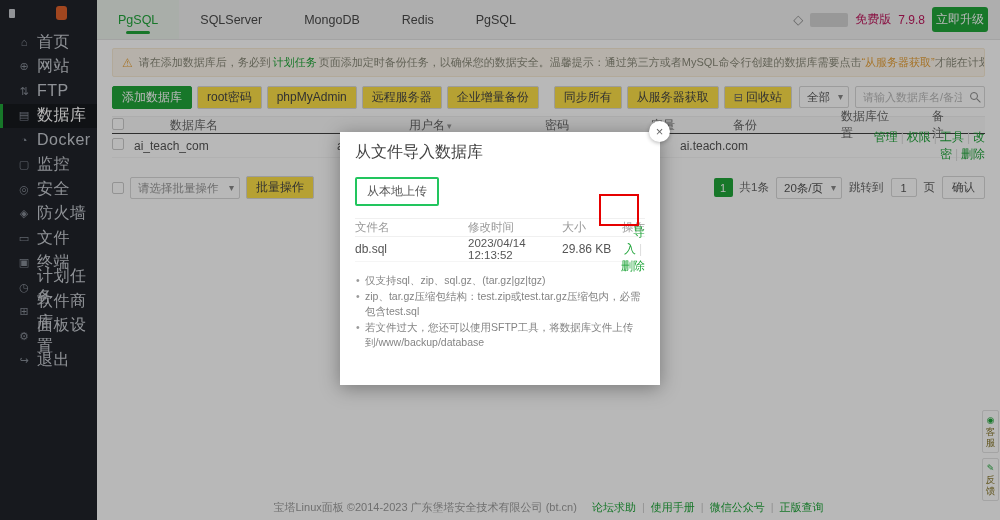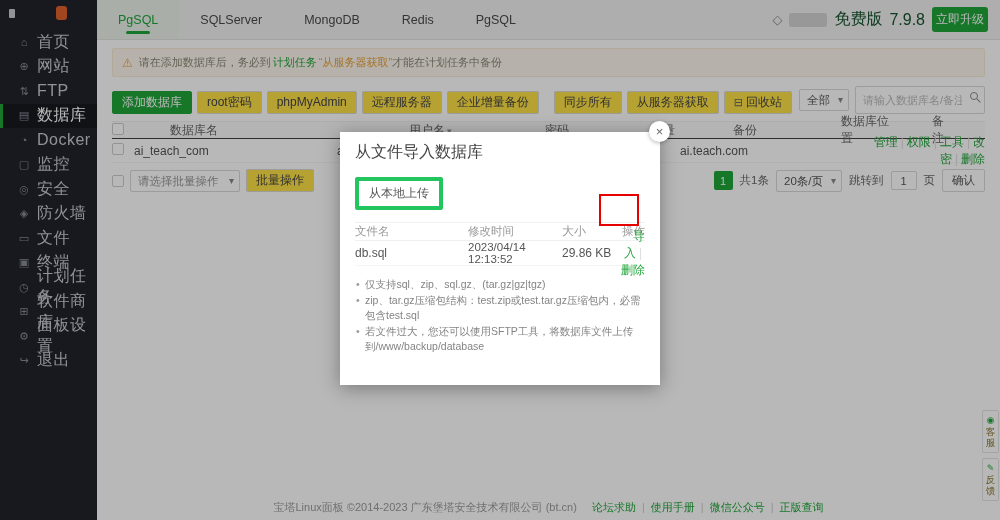--- a/index.html
+++ b/index.html
@@ -21,60 +21,60 @@
 
   
   .main { position:absolute; left:97px; top:0; right:0; bottom:0; background:#fff; }
   .tabbar { height:40px; background:#f1f1f1; border-bottom:1px solid #e2e2e2; display:flex; align-items:stretch; }
   .tab { padding:0 21px; font-size:12.5px; color:#4a4a4a; display:flex; align-items:center; cursor:pointer; position:relative; }
   .tab.active { color:#20a53a; background:#eaf1eb; }
   .tab.active::after { content:""; position:absolute; left:50%; transform:translateX(-50%); bottom:5px; width:24px; height:3px; background:#20a53a; border-radius:2px; }
   .top-right { margin-left:auto; display:flex; align-items:center; gap:7px; padding-right:12px; }
   .diamond-ic { color:#8a8a8a; font-size:13px; }
   .redacted-box { width:38px; height:14px; background:#d3d3d3; border-radius:2px; }
-  .ver-label, .ver-num { font-size:16px; color:#14532d; }
+  .ver-label, .ver-num { font-size:12px; color:#be185d; }
   .upgrade-btn { background:#20a53a; color:#fff; font-size:12px; padding:4px 4px; border-radius:3px; border:none; cursor:pointer; }
 
   .content { padding:8px 15px 0; }
   
   .notice { background:#fdf6ec; border:1px solid #f7ebd4; border-radius:2px; padding:6px 9px; font-size:11px; color:#8a8a7a; display:flex; align-items:center; white-space:nowrap; overflow:hidden; }
   .warn-ic { color:#e6a23c; font-size:12px; margin-right:6px; }
   .notice a { color:#20a53a; text-decoration:none; margin:0 2px; cursor:pointer; }
   .notice .hl { color:#e6a23c; }
 
   
-  .toolbar { margin-top:9px; display:flex; align-items:flex-end; }
+  .toolbar { margin-top:9px; display:flex; align-items:flex-start; }
   .btn { background:#fde047; border:1px solid #d8d8d8; border-radius:2px; color:#454545; font-size:12px; padding:4px 9px; margin-right:5px; cursor:pointer; line-height:13px; }
   .btn.primary { background:#20a53a; border-color:#20a53a; color:#fff; }
   .btn .bic { font-size:11px; color:#666; margin-right:3px; }
   .gap { width:10px; }
   .tb-right { margin-left:auto; display:flex; align-items:center; gap:6px; }
   .selectbox { border:1px solid #d8d8d8; border-radius:2px; background:#fff; font-size:11.5px; color:#555; padding:4px 18px 4px 7px; position:relative; cursor:pointer; line-height:12px; }
   .selectbox::after { content:"▾"; position:absolute; right:5px; top:4px; color:#888; font-size:10px; }
   .search-wrap { position:relative; }
-  .search-input { width:130px; height:28px; border:1px solid #d8d8d8; border-radius:2px; font-size:11px; padding:0 22px 0 7px; color:#555; outline:none; }
+  .search-input { width:130px; height:22px; border:1px solid #d8d8d8; border-radius:2px; font-size:11px; padding:0 22px 0 7px; color:#555; outline:none; }
   .search-input::placeholder { color:#b9b9b9; }
   .mag-ic { position:absolute; right:7px; top:6px; width:8px; height:8px; border:1.4px solid #8a8a8a; border-radius:50%; }
   .mag-ic::after { content:""; position:absolute; width:5px; height:1.4px; background:#8a8a8a; transform:rotate(45deg); right:-4px; bottom:-2px; }
 
   
   .tbl { margin-top:7px; font-size:12px; }
   .trow { display:flex; align-items:center; }
   .thead { background:#fafafa; color:#666; height:18px; border-top:1px solid #f0f0f0; border-bottom:1px solid #404040;gap:36px; }
   .tdata { height:24px; color:#555; border-bottom:1px solid #f5f5f5; }
   .c0{width:22px;flex:none;} .c1{width:203px;flex:none;} .c2{width:100px;flex:none;}
   .c3{width:70px;flex:none;} .c4{width:46px;flex:none;} .c5{width:72px;flex:none;}
   .c6{width:55px;flex:none;} .c7{flex:1;} .c8{width:122px;flex:none;text-align:right;}
   .sort-ic { font-size:9px; color:#999; margin-left:2px; }
   .chk { width:12px; height:12px; border:1px solid #ccc; border-radius:2px; background:#fff; display:inline-block; cursor:pointer; }
   .act-link { color:#20a53a; text-decoration:none; cursor:pointer; }
   .act-sep { color:#ddd; margin:0 3px; }
 
   
-  .bottom-row { margin-top:6px; display:flex; align-items:flex-start; }
+  .bottom-row { margin-top:18px; display:flex; align-items:flex-start; }
   .batch { display:flex; align-items:center; gap:6px; }
   .batch .selectbox { color:#999; min-width:110px; }
   .pager { margin-left:auto; display:flex; align-items:center; gap:7px; font-size:11.5px; color:#666; }
   .page-btn { width:19px; height:19px; background:#20a53a; color:#fff; font-size:11px; display:flex; align-items:center; justify-content:center; border-radius:2px; cursor:pointer; }
   .jump-input { width:26px; height:19px; border:1px solid #d8d8d8; border-radius:2px; text-align:center; font-size:11px; color:#555; outline:none; }
   .confirm-btn { background:#fff; border:1px solid #d8d8d8; border-radius:2px; font-size:11.5px; color:#555; padding:3px 9px; cursor:pointer; }
 
   
   .footer { position:absolute; left:0; right:0; bottom:5px; text-align:center; font-size:11px; color:#9b9b9b; }
   .footer .f-link { color:#20a53a; text-decoration:none; cursor:pointer; }
@@ -84,21 +84,21 @@
   .float-widget { position:absolute; right:1px; top:410px; width:17px; display:flex; flex-direction:column; gap:5px; z-index:5; }
   .float-card { background:#fff; border:1px solid #e3e3e3; border-radius:2px; padding:4px 1px; text-align:center; cursor:pointer; }
   .float-card .fic { font-size:9px; color:#20a53a; display:block; }
   .float-card .flb { font-size:9.5px; color:#8a7a30; line-height:11px; word-break:break-all; display:block; margin-top:1px; }
 
   
   .overlay { position:absolute; inset:0; background:rgba(0,0,0,.28); z-index:40; }
   .modal { position:absolute; left:340px; top:132px; width:320px; height:253px; background:#fff; z-index:50; box-shadow:0 3px 18px rgba(0,0,0,.35); }
   .modal-title { font-size:16px; color:#444; padding:10px 15px 8px; }
   .modal-close { position:absolute; top:-11px; right:-10px; width:21px; height:21px; background:#fff; border-radius:50%; box-shadow:0 1px 4px rgba(0,0,0,.3); display:flex; align-items:center; justify-content:center; font-size:13px; color:#666; cursor:pointer; line-height:1; }
-  .upload-btn { margin:6px 15px 0; background:#fff; border:4px solid #22c55e; border-radius:2px; font-size:12px; color:#555; padding:4px 10px; cursor:pointer; }
+  .upload-btn { margin:6px 15px 0; background:#fff; border:2px solid #22c55e; border-radius:2px; font-size:12px; color:#555; padding:4px 10px; cursor:pointer; }
   .m-tbl { margin:12px 15px 0; font-size:12px; }
   .m-row { display:flex; align-items:center; }
   .m-head { color:#999; height:19px; border-top:1px solid #f0f0f0; border-bottom:1px solid #f0f0f0; font-size:11.5px; }
   .m-data { height:25px; color:#555; border-bottom:1px solid #f5f5f5; }
   .m0{width:113px;flex:none;} .m1{width:94px;flex:none;font-size:11.5px;} .m2{width:55px;flex:none;font-size:12px;} .m3{flex:1;text-align:right;}
   .m-notes { margin:11px 15px 0; }
   .m-note { font-size:10.5px; color:#848484; line-height:15.5px; padding-left:10px; position:relative; }
   .m-note::before { content:"•"; position:absolute; left:1px; color:#999; }
   .red-box { position:absolute; left:259px; top:62px; width:40px; height:32px; border:2px solid #e60000; z-index:60; }
 </style>
@@ -188,20 +188,21 @@
         <button class="upgrade-btn">立即升级</button>
       </div>
     </div>
 
     <div class="content">
 
       <div class="notice">
         <span class="warn-ic">⚠</span>
         <span>请在添加数据库后，务必到</span>
         <a>计划任务</a>
+        <span>页面添加定时备份任务，以确保您的数据安全。温馨提示：通过第三方或者MySQL命令行创建的数据库需要点击</span>
         <span class="hl">“从服务器获取”</span>
         <span>才能在计划任务中备份</span>
       </div>
 
       <div class="toolbar">
         <button class="btn primary">添加数据库</button>
         <button class="btn">root密码</button>
         <button class="btn">phpMyAdmin</button>
         <button class="btn">远程服务器</button>
         <button class="btn">企业增量备份</button>

